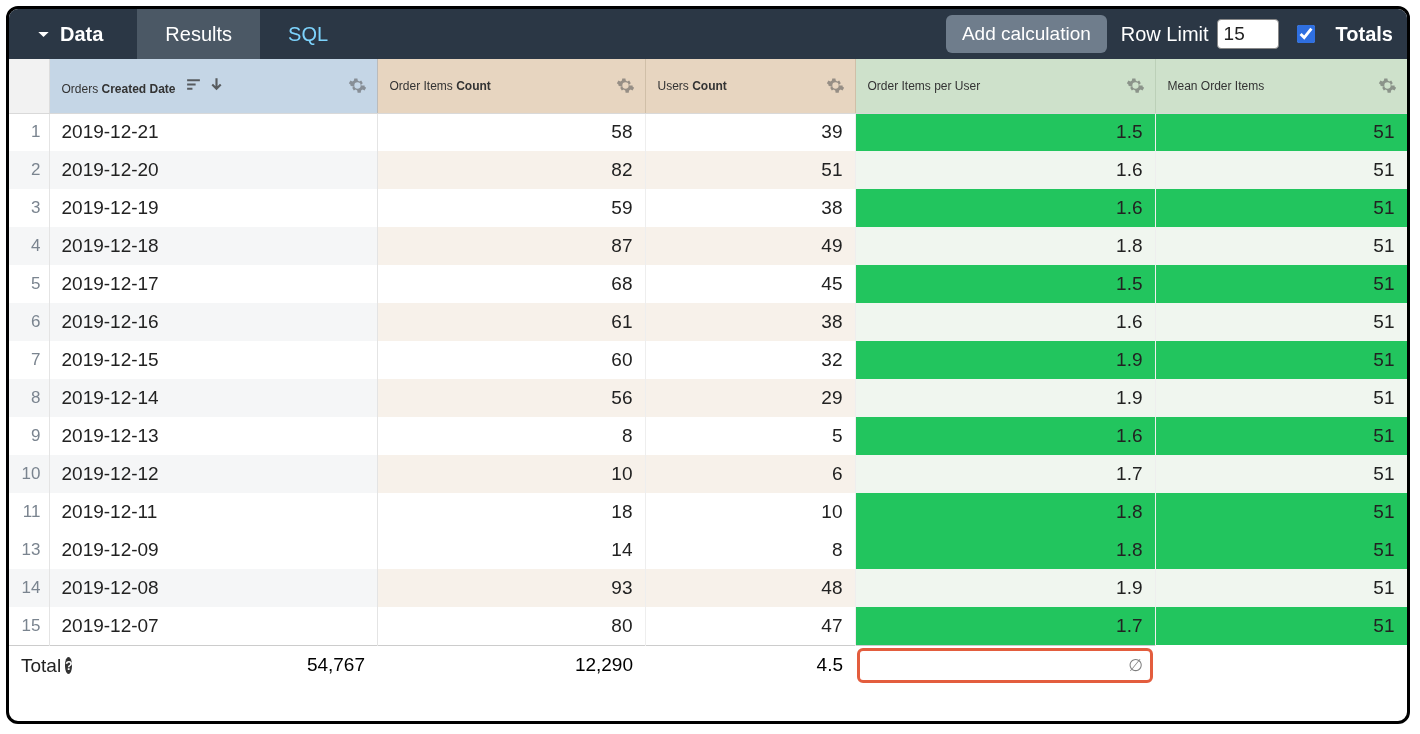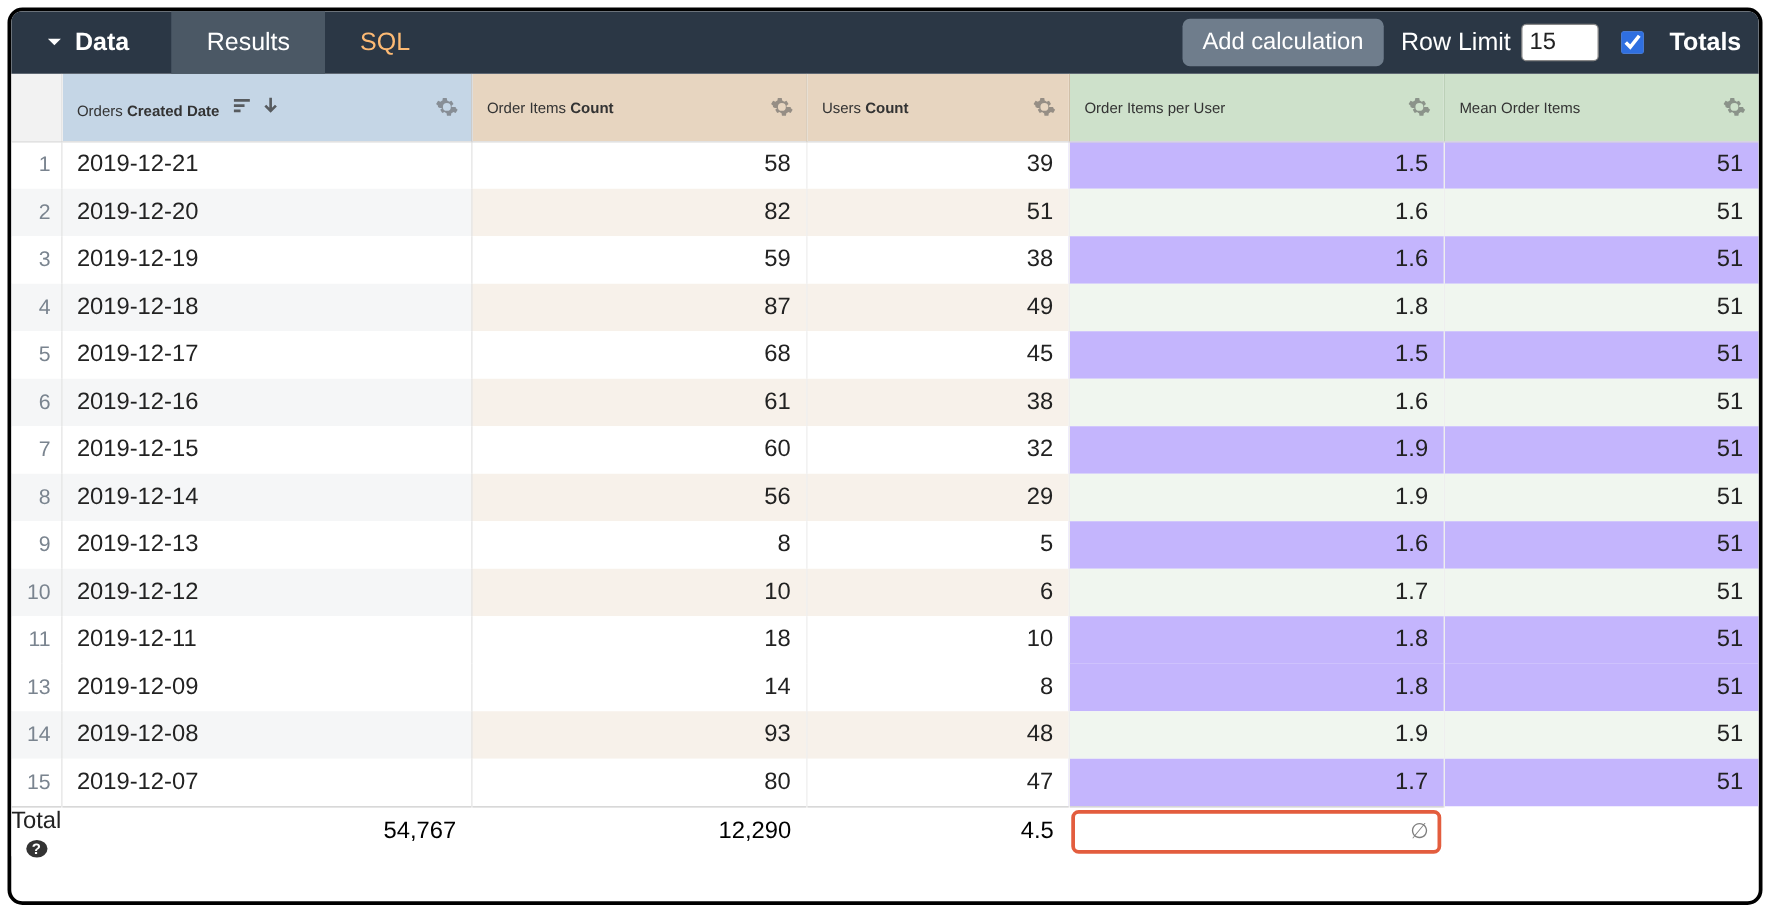--- a/index.html
+++ b/index.html
@@ -9,21 +9,21 @@
 
   
   .topbar { background: #2b3745; color: #fff; display: flex; align-items: stretch; height: 50px; }
   .tabs { display: flex; align-items: stretch; }
   .tab { display: flex; align-items: center; padding: 0 28px; font-size: 20px; color: #c7ced6; cursor: pointer; }
   .tab.data { padding-right: 34px; }
   .tab.data .chevron { margin-right: 10px; display: inline-block; }
   .tab.data .label { font-weight: 600; color: #fff; }
   .tab.results { background: #4b5865; color: #fff; }
   .tab.results .label { font-weight: 400; }
-  .tab.sql .label { color: #fdba74; }
+  .tab.sql .label { color: #7dd3fc; }
   .topbar .spacer { flex: 1; }
   .controls { display: flex; align-items: center; padding-right: 14px; gap: 14px; }
   .add-calc { background: #6f7d8c; color: #fff; border: none; border-radius: 6px; padding: 8px 16px; font-size: 19px; font-weight: 500; cursor: pointer; }
   .row-limit { display: flex; align-items: center; gap: 8px; font-size: 20px; }
   .row-limit input { width: 62px; height: 30px; font-size: 19px; padding: 2px 6px; border: 1px solid #888; border-radius: 4px; background: #fff; color: #222; }
   .totals { display: flex; align-items: center; gap: 18px; font-size: 20px; font-weight: 600; }
   .totals input[type=checkbox] { width: 18px; height: 18px; accent-color: #2f6fe0; }
 
   
   .table-wrap { flex: 1; overflow: hidden; display: flex; flex-direction: column; }
@@ -45,31 +45,31 @@
   thead th.rownum-th { background: #f2f2f2; border-right: 1px solid #ddd; }
   .gear { width: 19px; height: 19px; opacity: 0.55; cursor: pointer; flex-shrink: 0; }
   .sort-icons { display: inline-flex; align-items: center; gap: 6px; margin-left: 6px; }
   .sort-icons svg { width: 17px; height: 17px; opacity: 0.75; }
 
   tbody td { font-size: 19px; padding: 0 12px; height: 38px; border-bottom: 0; vertical-align: middle; border-right: 1px solid transparent; }
   tbody tr.even td.dim-cell { background: #fff; }
   tbody tr.odd td.dim-cell { background: #f5f6f7; }
   tbody tr.even td.meas-cell { background: #fff; }
   tbody tr.odd td.meas-cell { background: #f7f1ea; }
-  tbody tr.even td.calc-cell { background: #c4b5fd; }
+  tbody tr.even td.calc-cell { background: #22c55e; }
   tbody tr.odd td.calc-cell { background: #f0f6ef; }
   td.rownum { text-align: right; color: #7a848f; font-size: 17px; background: #fff; border-right: 1px solid #e4e4e4; padding-right: 8px; }
   tbody tr.odd td.rownum { background: #f5f6f7; }
   td.dim-cell { border-right: 1px solid #e4e4e4; color: #222; }
   td.meas-cell, td.calc-cell { text-align: right; color: #222; }
   td.meas-cell { border-right: 1px solid #eee; }
   td.calc-cell { border-right: 1px solid #eee; }
 
   
-  tfoot td { font-size: 19px; height: 40px; padding: 0 12px; background: #fff; border-top: 1px solid #ccc; vertical-align: middle; flex-direction: column; }
+  tfoot td { font-size: 19px; height: 40px; padding: 0 12px; background: #fff; border-top: 1px solid #ccc; vertical-align: middle; }
   tfoot td.total-label { text-align: left; font-weight: 400; color: #222; display: flex; align-items: center; gap: 4px; }
   tfoot td.total-val { text-align: right; }
   tfoot td.highlight { position: relative; }
   tfoot td.highlight::after { content: ""; position: absolute; inset: 2px 2px 2px 2px; border: 3px solid #e35d3e; border-radius: 6px; pointer-events: none; }
   .null-sym { opacity: 0.5; font-size: 17px; }
 
   .help-icon { width: 17px; height: 17px; border-radius: 50%; background: #333; color: #fff; display: inline-flex; align-items: center; justify-content: center; font-size: 12px; font-weight: 700; }
 
   svg.chevron-down { width: 13px; height: 13px; fill: #fff; }
 </style>

